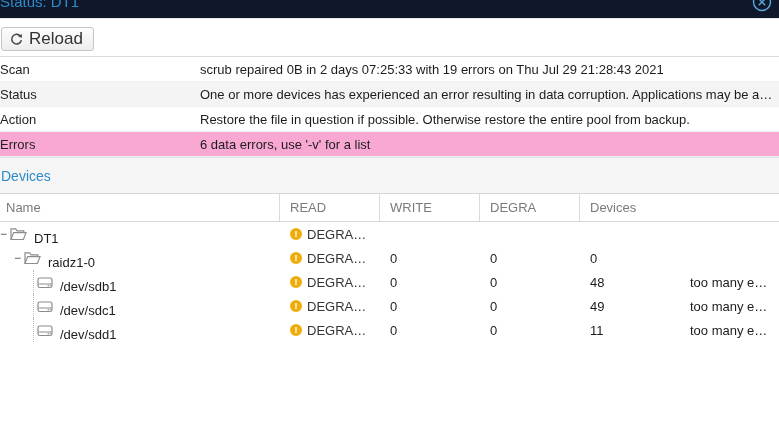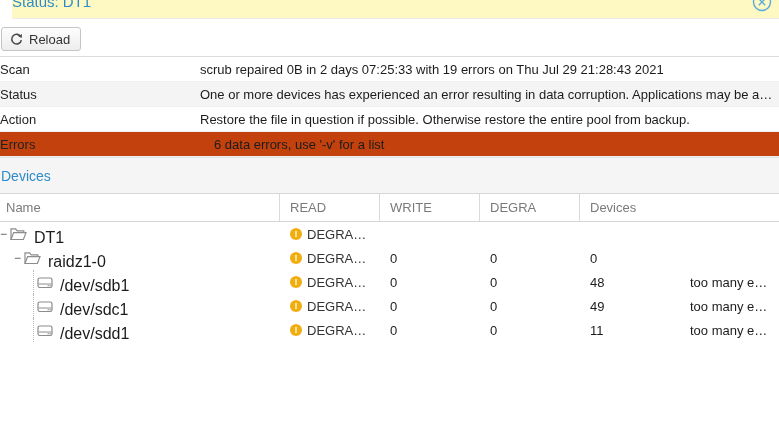--- a/index.html
+++ b/index.html
@@ -2,36 +2,36 @@
 <html style="--accent: #2e8bc9; --warn: #f0ad0e;"><head>
 <meta charset="utf-8">
 <style>
   * { margin:0; padding:0; box-sizing:border-box; }
   html,body { width:779px; height:433px; background:#fff; overflow:hidden;
     font-family:"Liberation Sans", sans-serif; color:#1c1c1c; }
 
   :root { --accent:#2e8bc9; --warn:#f0ad0e; }
 
   
-  .titlebar { position:relative; height:19px; overflow:hidden; border-bottom:1px solid #ebebeb; background:#fef9c3;margin-left:12px; }
+  .titlebar { position:relative; height:19px; overflow:hidden; border-bottom:1px solid #ebebeb; background:#0f172a; }
   .dialog-title { position:absolute; top:-7px; left:0; font-size:15px; color:var(--accent); white-space:nowrap; }
   .close-btn { position:absolute; top:-9px; right:6px; width:22px; height:22px; cursor:pointer; }
 
   
   .toolbar { height:38px; border-bottom:1px solid #dcdcdc; background:#fff; padding:8px 0 0 1px; }
   .btn { display:inline-flex; align-items:center; gap:6px; height:24px; padding:0 10px 0 8px;
-    font-size:13px; color:#333; background:linear-gradient(#fdfdfd,#ededed);
+    font-size:17px; color:#333; background:linear-gradient(#fdfdfd,#ededed);
     border:1px solid #c5c5c5; border-radius:3px; cursor:pointer; }
 
   
   .info-table { }
   .info-row { display:grid; grid-template-columns:200px 1fr; height:25px; align-items:center;
     border-bottom:1px solid #f0f0f0; }
   .info-row:nth-child(2) { background:#f4f4f4; }
-  .info-row:nth-child(4) { background:#c2410c;gap:14px; }
+  .info-row:nth-child(4) { background:#f9a8d4; }
   .info-label { font-size:13px; color:#222; padding-left:0; }
   .info-value { font-size:13px; color:#1c1c1c; white-space:nowrap; overflow:hidden; }
 
   
   .devices-head { height:36px; background:#f5f5f5; border-top:1px solid #e2e2e2; padding:9px 0 0 1px; }
   .devices-title { font-size:14px; color:var(--accent); }
 
   .grid-header { display:grid; grid-template-columns:280px 100px 100px 100px 100px 1fr;
     height:29px; border-top:1px solid #d6d6d6; border-bottom:1px solid #d6d6d6; background:#fff; }
   .grid-header .hcell { display:flex; align-items:center; padding-left:10px; font-size:13px;
@@ -43,21 +43,21 @@
     height:24px; align-items:center; background:#fff; cursor:default; }
   .cell { font-size:13px; padding-left:10px; white-space:nowrap; overflow:hidden; color:#1c1c1c; }
   .name-cell { display:flex; align-items:center; height:100%; padding-left:0; overflow:hidden; }
   .indent { display:inline-block; align-self:stretch; flex:none; }
   .level-0 .indent { width:0; }
   .level-1 .indent { width:14px; }
   .level-2 .indent { width:34px; border-right:1px dotted #b8b8b8; margin-right:3px; }
   .expander { flex:none; width:10px; color:#555; font-size:12px; line-height:10px; text-align:left; cursor:pointer; }
   .node-icon { flex:none; margin:0 7px 0 0; }
   .level-0 .node-icon, .level-1 .node-icon { margin-left:0; }
-  .node-label { font-size:16px; color:#1c1c1c;margin-top:8px; }
+  .node-label { font-size:13px; color:#1c1c1c;margin-top:8px; }
 
   .health-cell { display:flex; align-items:center; gap:5px; padding-left:10px; overflow:hidden; }
   .warn-badge { flex:none; width:12px; height:12px; border-radius:50%; background:var(--warn);
     color:#fff; font-size:9px; font-weight:bold; line-height:12px; text-align:center; }
   .health-text { font-size:13px; color:#333; white-space:nowrap;text-align:center; }
 </style>
 </head>
 <body>
 
 <div class="titlebar">

